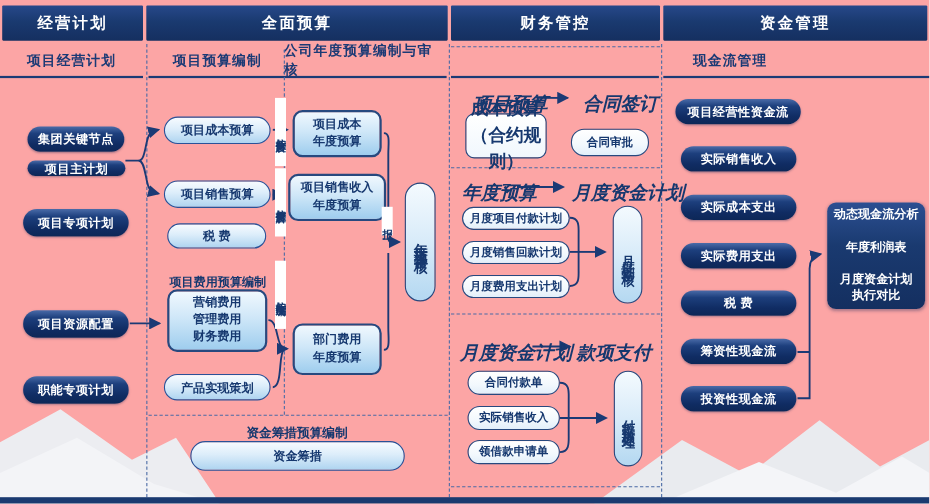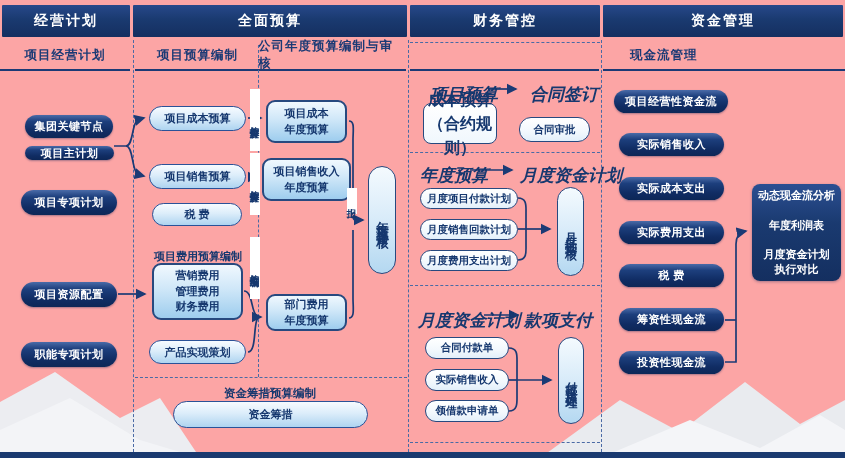--- a/index.html
+++ b/index.html
@@ -167,21 +167,21 @@
   <div class="abs seclabel" style="left:146px;top:249px;width:104px;">项目费用预算编制</div>
   <div class="abs box-blue" style="left:152px;top:263px;width:91px;height:57px;">营销费用
 管理费用
 财务费用</div>
   <div class="abs oval-light" style="left:149px;top:340px;width:97px;height:24px;">产品实现策划</div>
 
   <div class="abs box-blue" style="left:266px;top:100px;width:81px;height:43px;">项目成本
 年度预算</div>
   <div class="abs box-blue" style="left:262px;top:158px;width:89px;height:43px;">项目销售收入
 年度预算</div>
-  <div class="abs box-blue" style="left:266px;top:294px;width:81px;height:37px;text-align:right;">部门费用
+  <div class="abs box-blue" style="left:266px;top:294px;width:81px;height:47px;text-align:right;">部门费用
 年度预算</div>
   <div class="abs pill-tall" style="left:368px;top:166px;width:28px;height:108px;">年度预算审核</div>
 
   <div class="abs vlabel" style="left:250px;top:89px;height:62px;">按年度分解</div>
   <div class="abs vlabel" style="left:250px;top:153px;height:62px;">按年度分解</div>
   <div class="abs vlabel" style="left:250px;top:237px;height:62px;">按年度编制</div>
   <div class="abs vlabel" style="left:347px;top:188px;height:26px;">上报</div>
 
   <div class="abs seclabel" style="left:200px;top:386px;width:140px;font-size:11.5px;">资金筹措预算编制</div>
   <div class="abs oval-light" style="left:173px;top:401px;width:195px;height:27px;">资金筹措</div>

